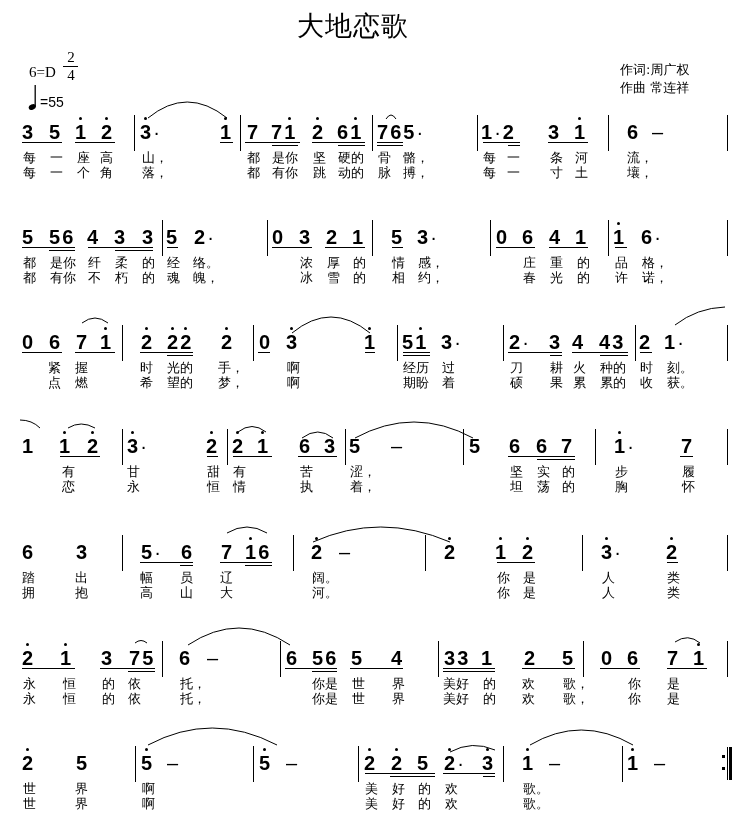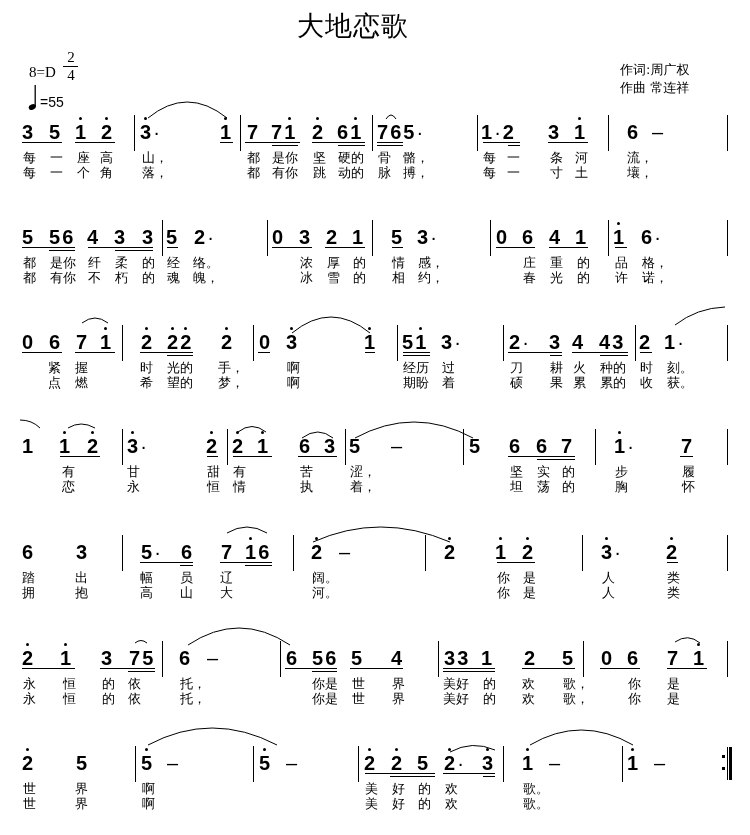--- a/index.html
+++ b/index.html
@@ -29,21 +29,21 @@
   .rep-thick { position: absolute; width: 3px; height: 33px; background: #000; }
   #slurs { position: absolute; left: 0; top: 0; width: 750px; height: 835px; pointer-events: none; }
   #slurs path { fill: none; stroke: #000; stroke-width: 1; }
 </style>
 </head>
 <body>
 
 <div id="page">
   <div class="title">大地恋歌</div>
 
-  <div class="key">8=D</div>
+  <div class="key">6=D</div>
   <span class="ts-num ts-top">2</span>
   <span class="ts-line"></span>
   <span class="ts-num ts-bot">4</span>
 
   <svg class="tempo-icon" viewBox="0 0 10 27">
     <line x1="7.2" y1="1" x2="7.2" y2="22.5" stroke="#000" stroke-width="1.3"></line>
     <ellipse cx="4.3" cy="23" rx="3.7" ry="2.6" transform="rotate(-22 4.3 23)" fill="#000"></ellipse>
   </svg>
   <span class="tempo-text">=55</span>
 

